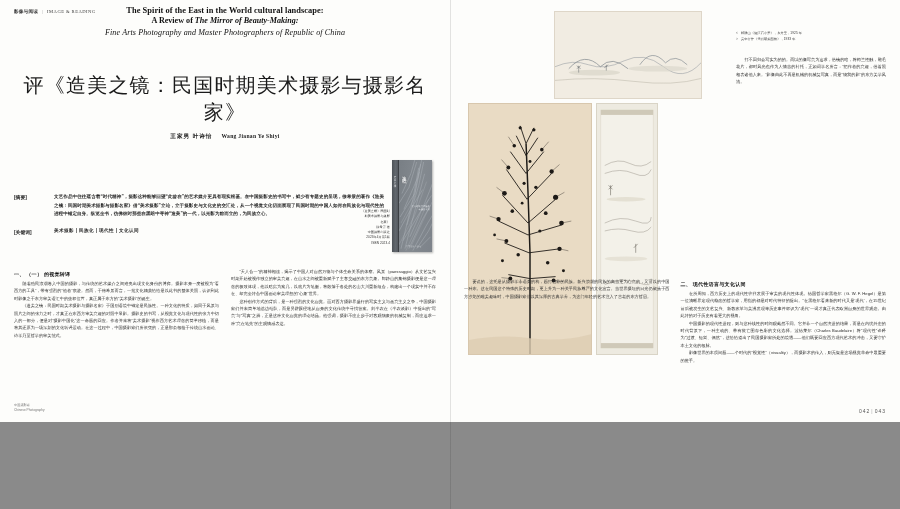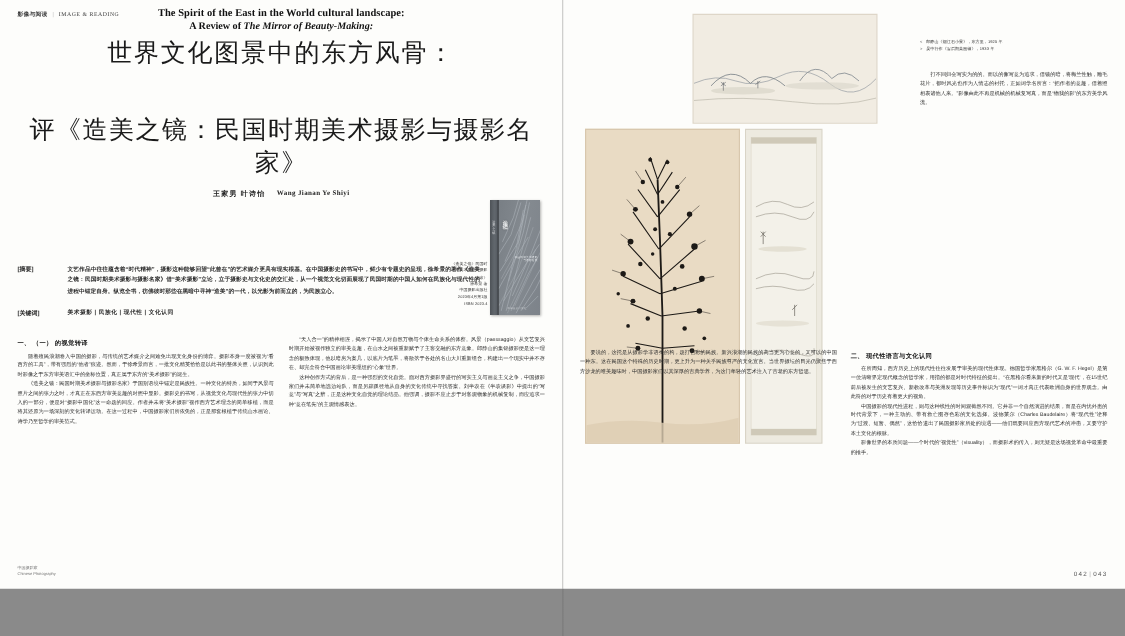--- a/index.html
+++ b/index.html
@@ -5,21 +5,21 @@
   * { box-sizing: border-box; margin: 0; padding: 0; }
   html, body {
     width: 900px; height: 509px;
     background: #8a8a8a;
     font-family: "Liberation Serif", "DejaVu Serif", serif;
     overflow: hidden;
   }
   .spread { position: relative; width: 900px; height: 509px; display: flex; }
 
   
-  .page { position: relative; background: #fdfdfb; height: 471px; }
+  .page { position: relative; background: #fdfdfb; height: 422px; }
   .page-left  { width: 450px; padding: 9px 14px 0 14px; }
   .page-right { width: 450px; padding: 9px 14px 0 14px; }
   .gutter {
     position: absolute; left: 450px; top: 0; width: 1px; height: 509px;
     background: linear-gradient(to right, rgba(0,0,0,.16), rgba(0,0,0,.05));
     z-index: 30; pointer-events: none;
   }
 
   
   .runhead {
@@ -190,21 +190,21 @@
       <span class="cn">影像与阅读</span>
       <span class="bar">|</span>
       <span class="en">IMAGE &amp; READING</span>
     </div>
 
     <div class="titleblock">
       <div class="en-title-1">The Spirit of the East in the World cultural landscape:</div>
       <div class="en-title-2">
         <span>A Review of </span><em>The Mirror of Beauty-Making:</em>
       </div>
-      <div class="cn-title-1">世界文化图景中的东方风骨：</div>
+      <div class="en-title-3">Fine Arts Photography and Master Photographers of Republic of China</div>
       <div class="cn-title-2">评《造美之镜：民国时期美术摄影与摄影名家》</div>
       <div class="authors">
         <span class="cn">王家男  叶诗怡</span>
         <span class="en">Wang Jianan   Ye Shiyi</span>
       </div>
     </div>
 
     <div class="abs-wrap">
       <div class="abs-label">[摘要]</div>
       <div class="abs-body" style="padding-right:52px">文艺作品中往往蕴含着“时代精神”，摄影这种能够回望“此曾在”的艺术媒介更具有现实根基。在中国摄影史的书写中，鲜少有专题史的呈现，徐希景的著作《造美之镜：民国时期美术摄影与摄影名家》借“美术摄影”立论，立于摄影史与文化史的交汇处，从一个视觉文化切面展现了民国时期的中国人如何在民族化与现代性的进程中锚定自身。纵览全书，彷佛彼时那些在黑暗中寻神“造美”的一代，以光影为前而立的，为民族立心。</div>

